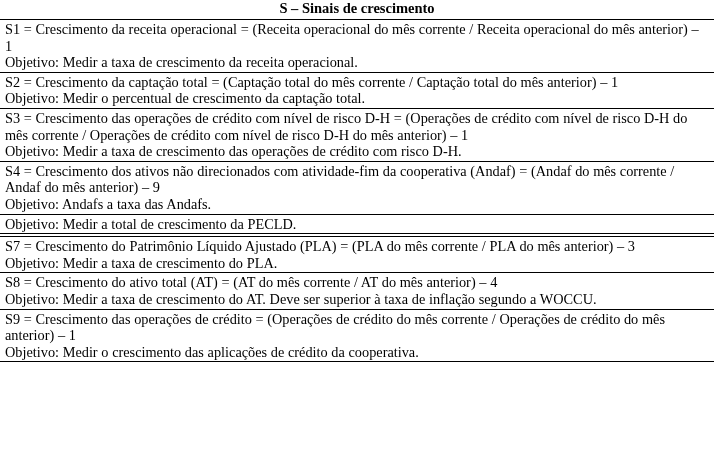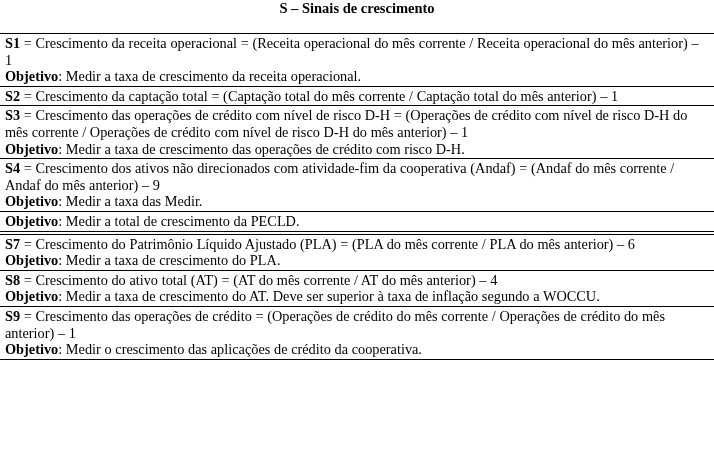--- a/index.html
+++ b/index.html
@@ -20,21 +20,21 @@
     width: 714px;
     box-sizing: border-box;
   }
 
   
   .table-header {
     text-align: center;
     font-weight: bold;
     font-size: 14.5px;
     line-height: 17px;
-    padding: 0 4px 16px 4px;
+    padding: 0 4px 2px 4px;
     border-bottom: 1.4px solid #000;
   }
 
   
   .row {
     border-bottom: 1px solid #000;
     padding: 1px 5px 1px 5px;
     box-sizing: border-box;
   }
   .row:last-child {
@@ -55,53 +55,54 @@
     text-align: justify;
     text-justify: inter-word;
   }
   .row.justified .def::after {
     content: "";
     display: inline-block;
     width: 100%;
   }
 
   .code, .obj-label {
-    font-weight: bold;
+    font-weight: normal;
   }
 </style>
 </head>
 <body>
 
 <div class="table-wrap">
 
   <div class="table-header">S – Sinais de crescimento</div>
 
   <div id="rows-container">
       <div class="row">
         <p class="def"><span class="code">S1</span><span> = Crescimento da receita operacional = (Receita operacional do mês corrente / Receita operacional do mês anterior) – 1</span></p>
         <p class="obj"><span class="obj-label">Objetivo</span><span>: Medir a taxa de crescimento da receita operacional.</span></p>
       </div>
       <div class="row">
         <p class="def"><span class="code">S2</span><span> = Crescimento da captação total = (Captação total do mês corrente / Captação total do mês anterior) – 1</span></p>
+        <p class="obj"><span class="obj-label">Objetivo</span><span>: Medir o percentual de crescimento da captação total.</span></p>
       </div>
       <div class="row">
         <p class="def"><span class="code">S3</span><span> = Crescimento das operações de crédito com nível de risco D-H = (Operações de crédito com nível de risco D-H do mês corrente / Operações de crédito com nível de risco D-H do mês anterior) – 1</span></p>
         <p class="obj"><span class="obj-label">Objetivo</span><span>: Medir a taxa de crescimento das operações de crédito com risco D-H.</span></p>
       </div>
       <div class="row">
         <p class="def"><span class="code">S4</span><span> = Crescimento dos ativos não direcionados com atividade-fim da cooperativa (Andaf) = (Andaf do mês corrente / Andaf do mês anterior) – 9</span></p>
-        <p class="obj"><span class="obj-label">Objetivo</span><span>: Medir a taxa das Medir.</span></p>
+        <p class="obj"><span class="obj-label">Objetivo</span><span>: Andafs a taxa das Andafs.</span></p>
       </div>
       <div class="row">
         <p class="obj"><span class="obj-label">Objetivo</span><span>: Medir a total de crescimento da PECLD.</span></p>
       </div>
       <div class="row justified">
       </div>
       <div class="row">
-        <p class="def"><span class="code">S7</span><span> = Crescimento do Patrimônio Líquido Ajustado (PLA) = (PLA do mês corrente / PLA do mês anterior) – 6</span></p>
+        <p class="def"><span class="code">S7</span><span> = Crescimento do Patrimônio Líquido Ajustado (PLA) = (PLA do mês corrente / PLA do mês anterior) – 3</span></p>
         <p class="obj"><span class="obj-label">Objetivo</span><span>: Medir a taxa de crescimento do PLA.</span></p>
       </div>
       <div class="row">
         <p class="def"><span class="code">S8</span><span> = Crescimento do ativo total (AT) = (AT do mês corrente / AT do mês anterior) – 4</span></p>
         <p class="obj"><span class="obj-label">Objetivo</span><span>: Medir a taxa de crescimento do AT. Deve ser superior à taxa de inflação segundo a WOCCU.</span></p>
       </div>
       <div class="row">
         <p class="def"><span class="code">S9</span><span> = Crescimento das operações de crédito = (Operações de crédito do mês corrente / Operações de crédito do mês anterior) – 1</span></p>
         <p class="obj"><span class="obj-label">Objetivo</span><span>: Medir o crescimento das aplicações de crédito da cooperativa.</span></p>
       </div>

